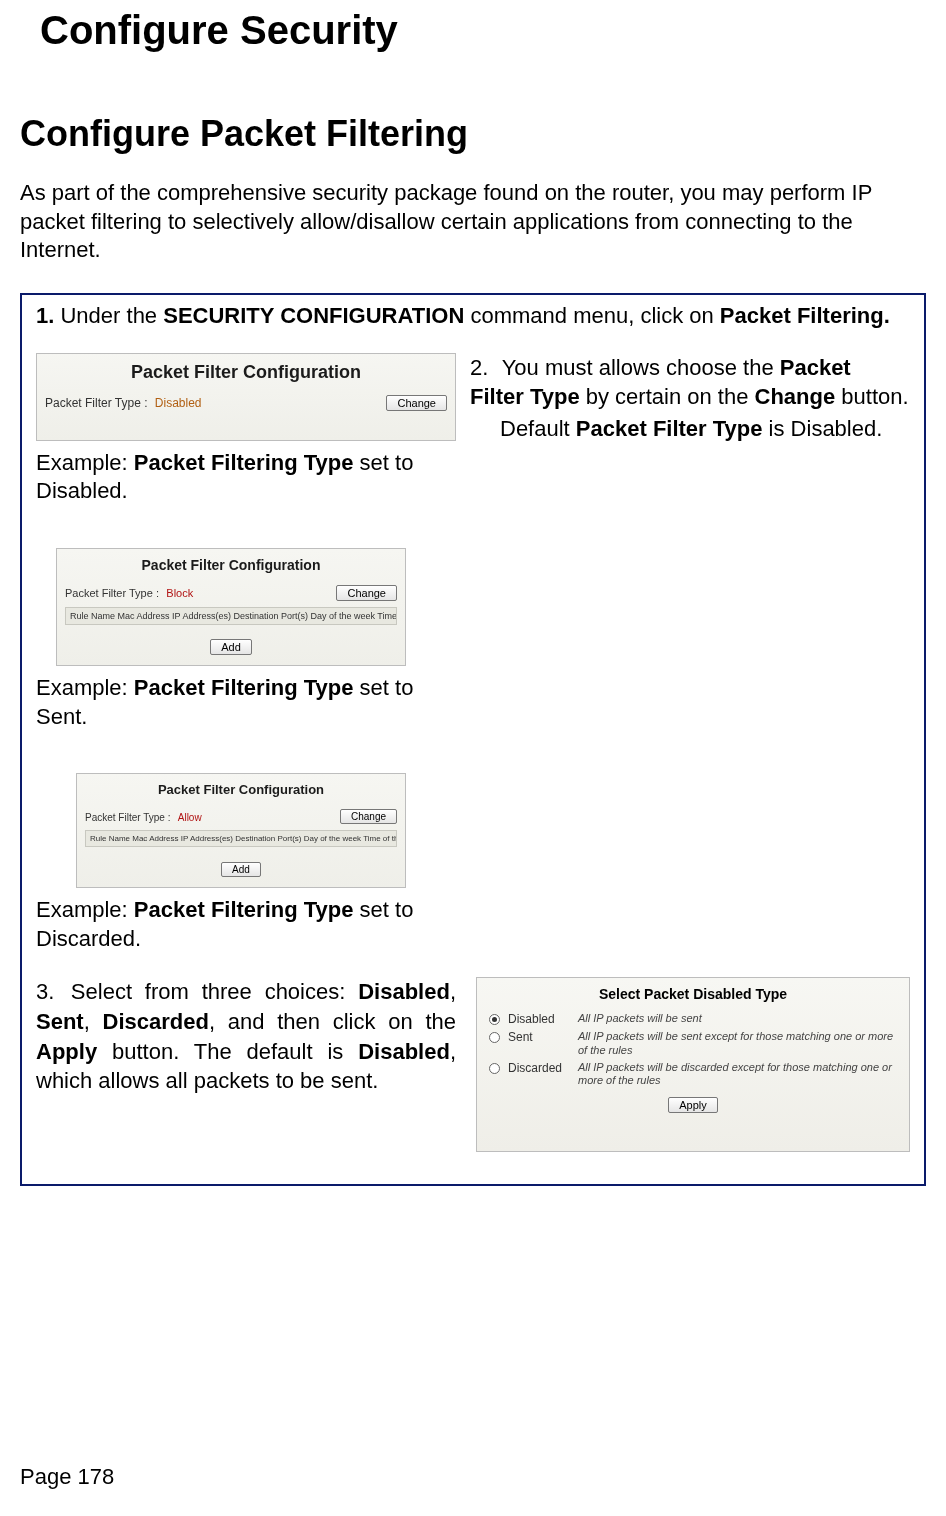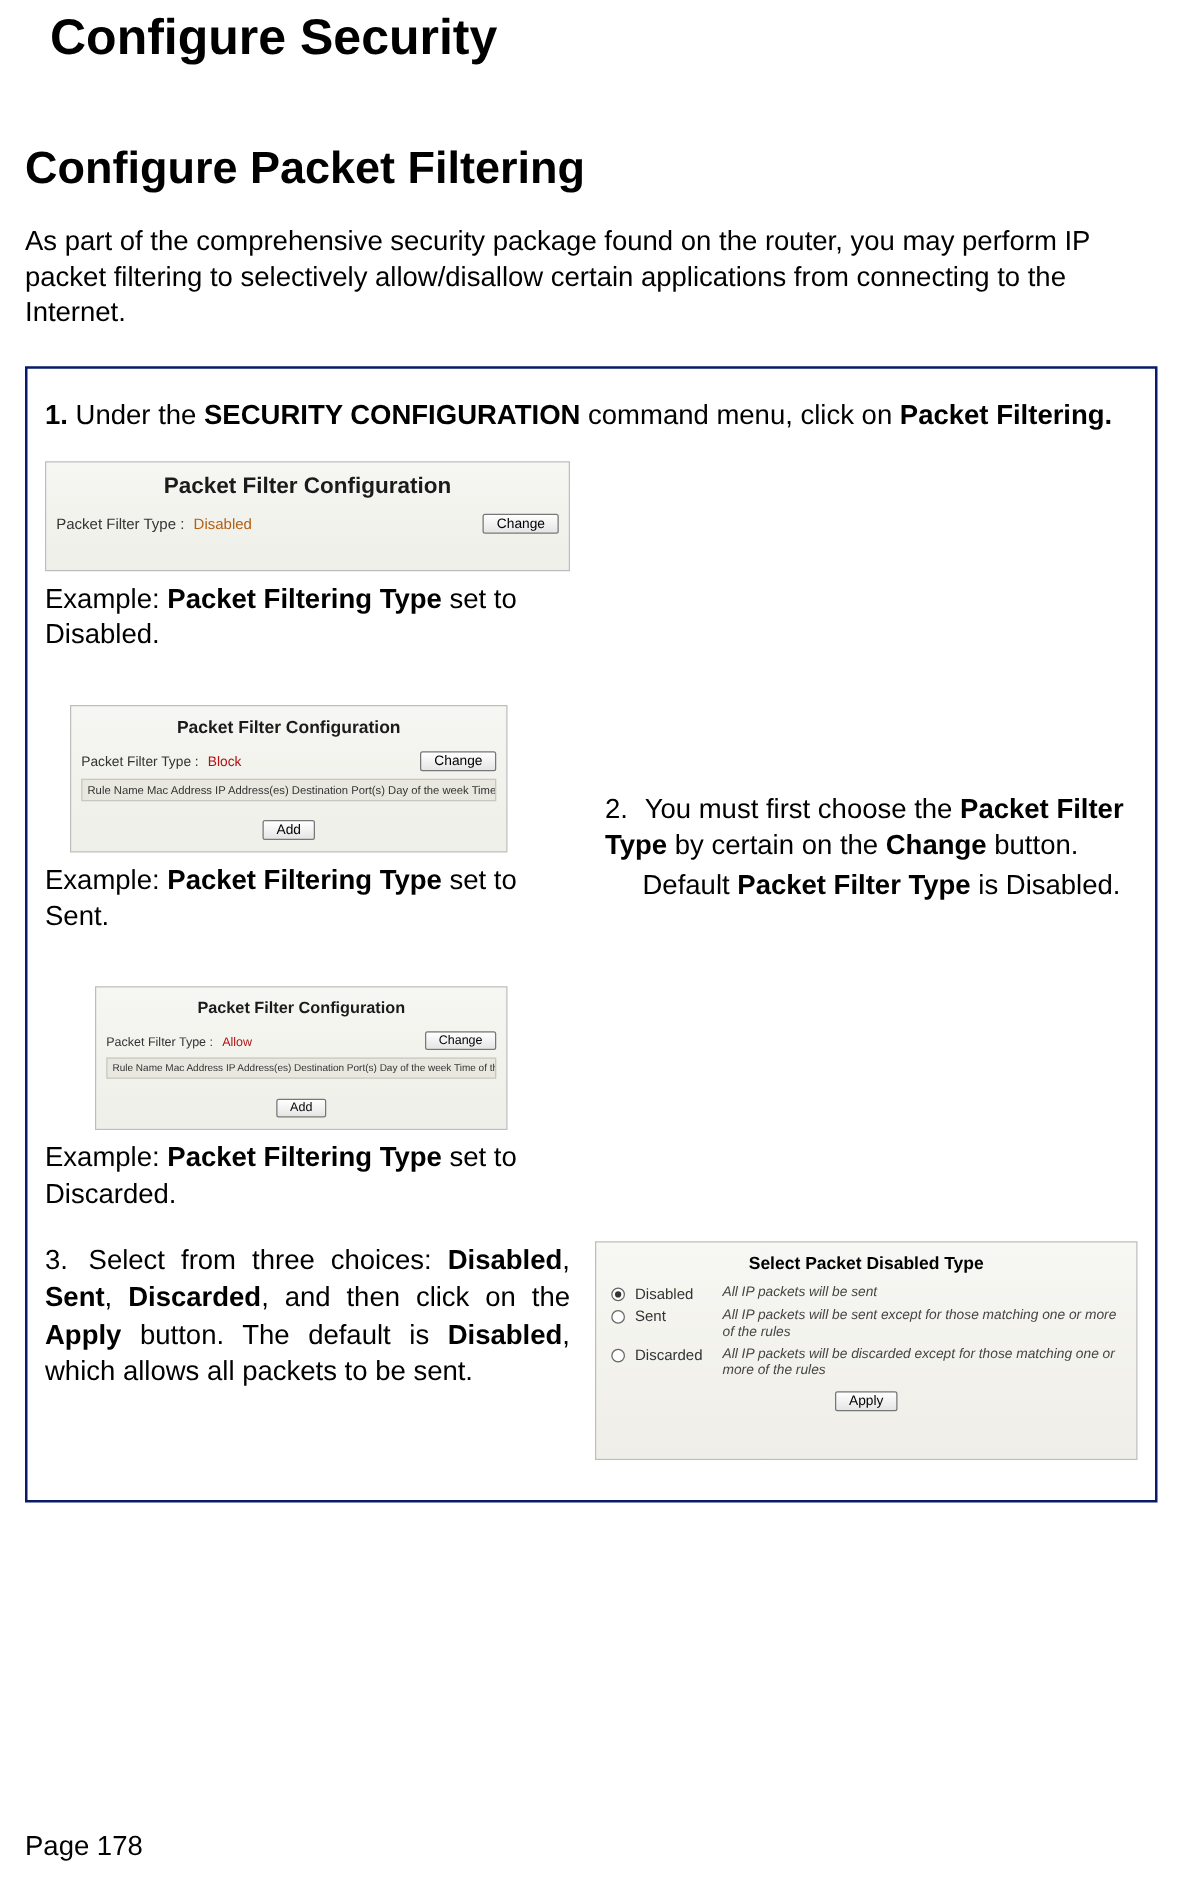--- a/index.html
+++ b/index.html
@@ -23,30 +23,29 @@
     font-weight: bold;
     margin: 0 0 24px 0;
   }
   .intro {
     line-height: 1.3;
     margin-bottom: 28px;
     max-width: 880px;
   }
   .steps-box {
     border: 2px solid #0a1a6a;
-    padding: 24px 14px 32px 14px;
+    padding: 8px 14px 32px 14px;
   }
   .step1 {
     margin-bottom: 24px;
   }
   .step1 .num { font-weight: bold; }
   .cols {
     display: flex;
-    gap: 28px;
-    align-items: center;
+    gap: 14px;
   }
   .col-left { width: 420px; flex: none; }
   .col-right { flex: 1; }
   .panel {
     border: 1px solid #bdbdbd;
     background: linear-gradient(#f6f6f2,#efefe9);
     margin-bottom: 8px;
     padding: 6px 8px 8px 8px;
     font-family: Arial, sans-serif;
   }
@@ -216,21 +215,21 @@
       </div>
       <div class="caption" style="margin-bottom:16px;">
         <span>Example: </span><span class="b">Packet Filtering Type</span><span> set to Discarded.</span>
       </div>
 
     </div>
 
     <div class="col-right">
       <div class="step2">
         <span class="num">2.</span>
-        <span>You must first choose the </span><b>Packet Filter Type</b><span> by certain on the </span><b>Change</b><span> button.</span>
+        <span>You must allows choose the </span><b>Packet Filter Type</b><span> by certain on the </span><b>Change</b><span> button.</span>
         <div style="padding-left:30px; margin-top:2px;">
           <span>Default </span><b>Packet Filter Type</b><span> is Disabled.</span>
         </div>
       </div>
     </div>
   </div>
 
   <div class="cols2">
     <div class="step3">
       <span class="num">3.</span>

